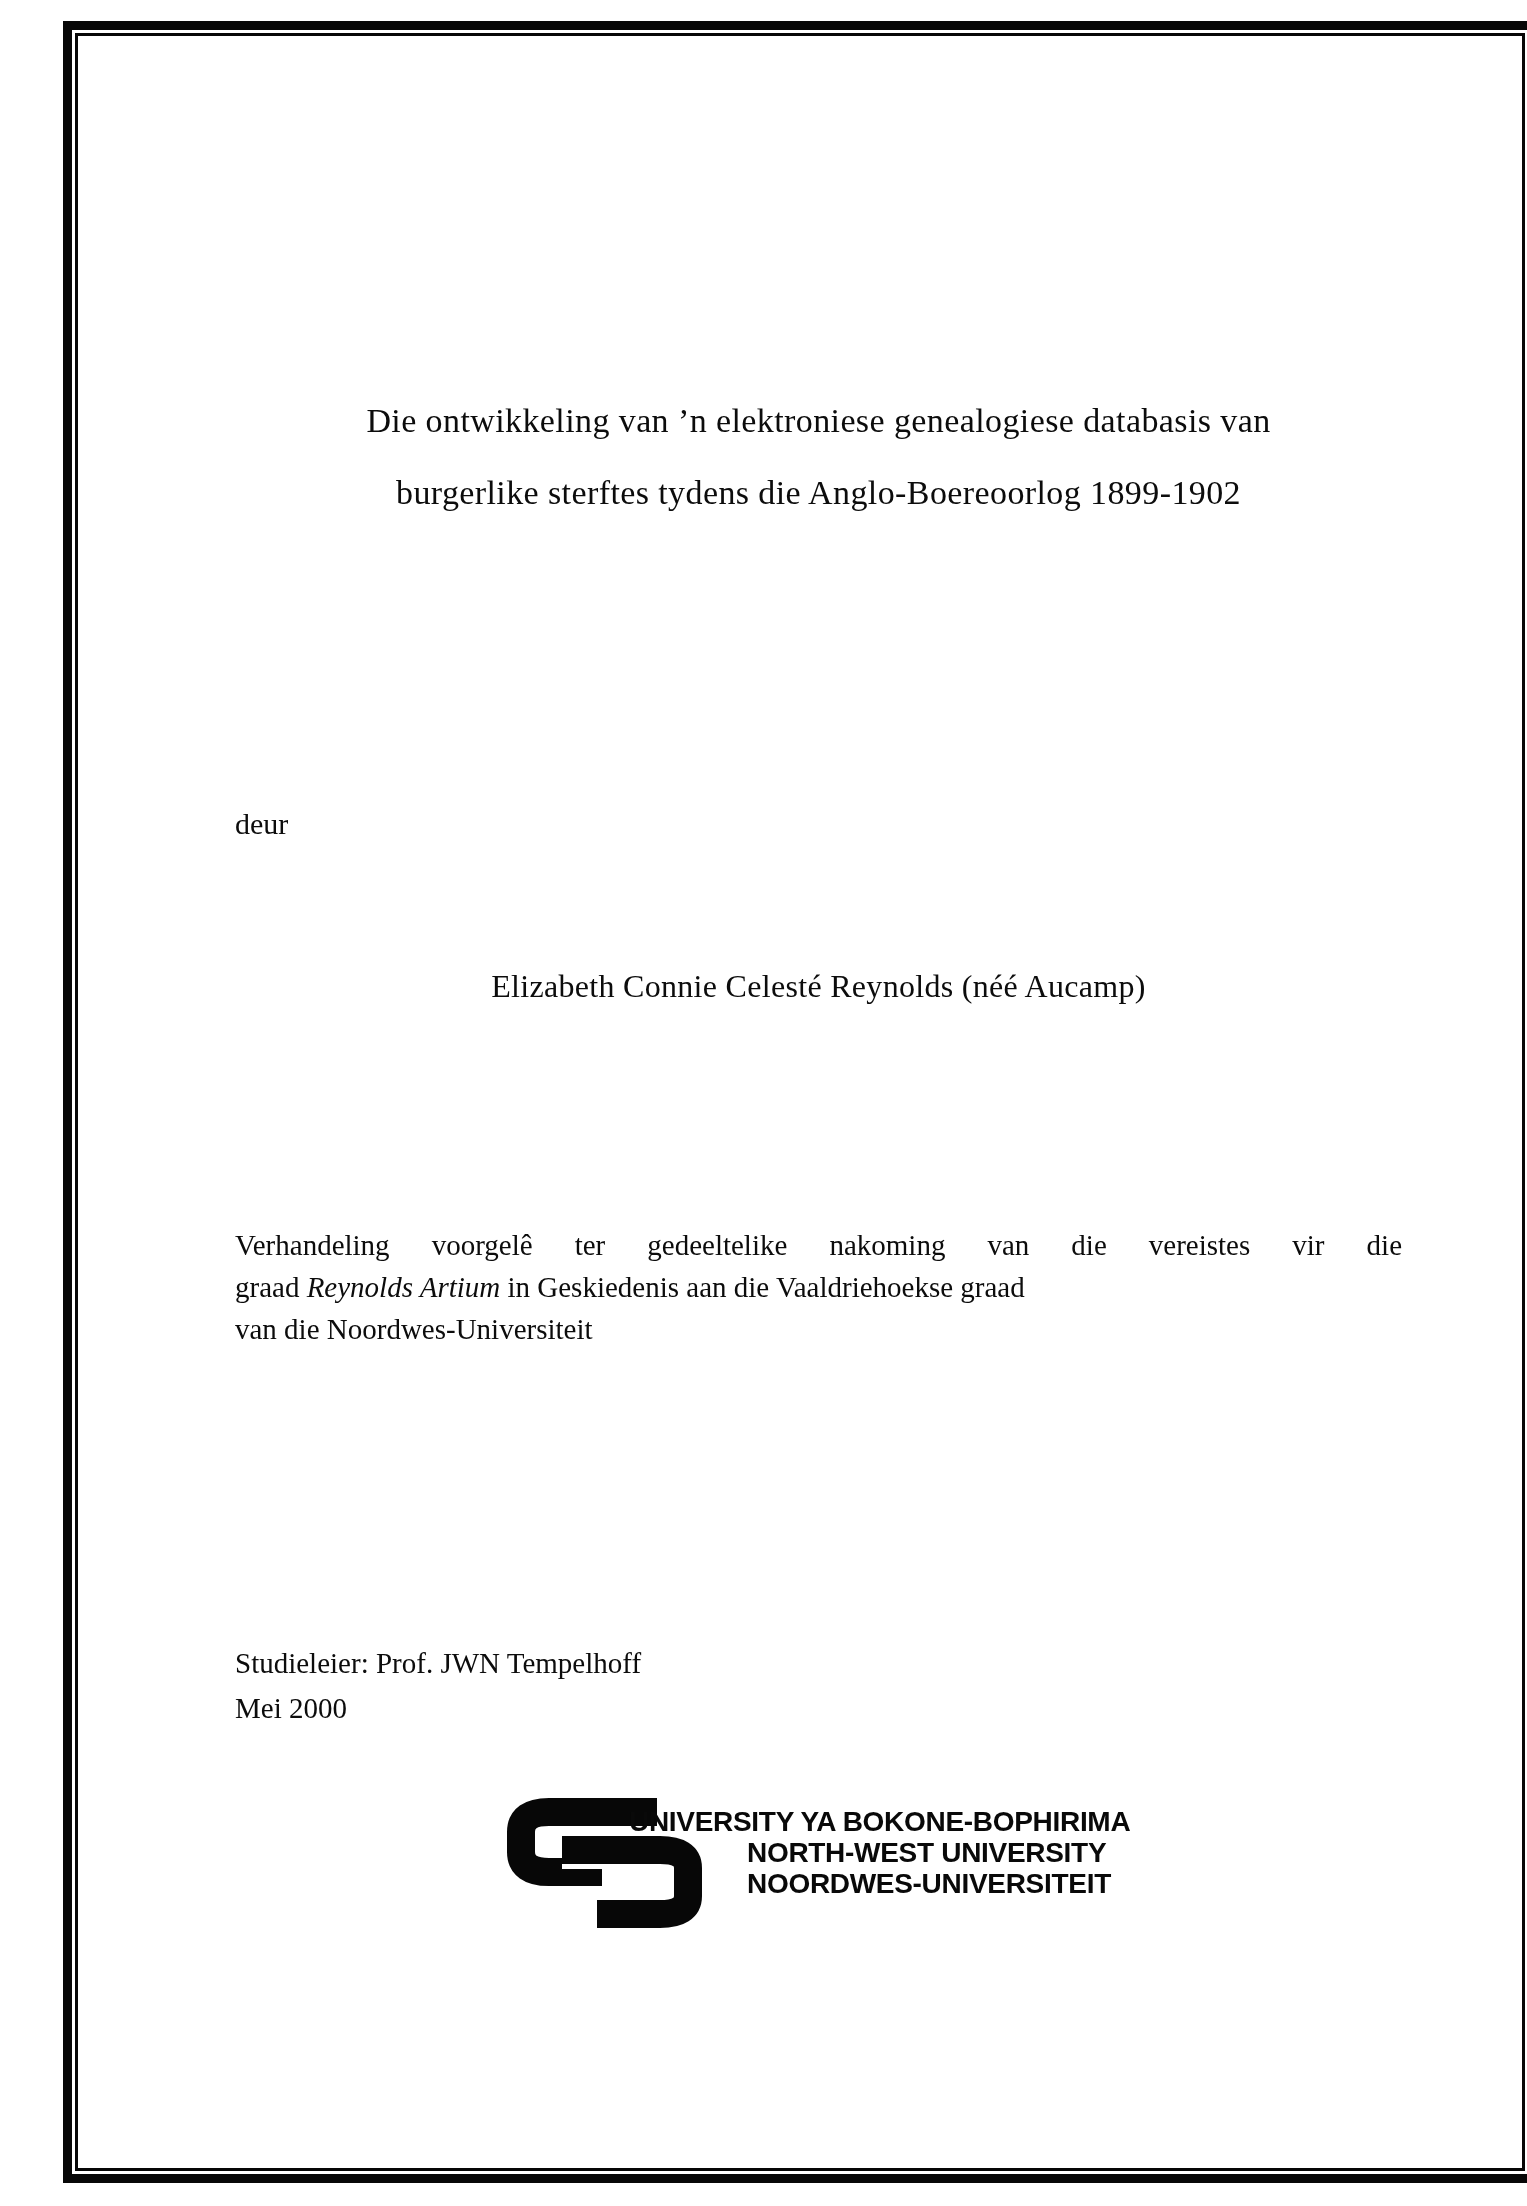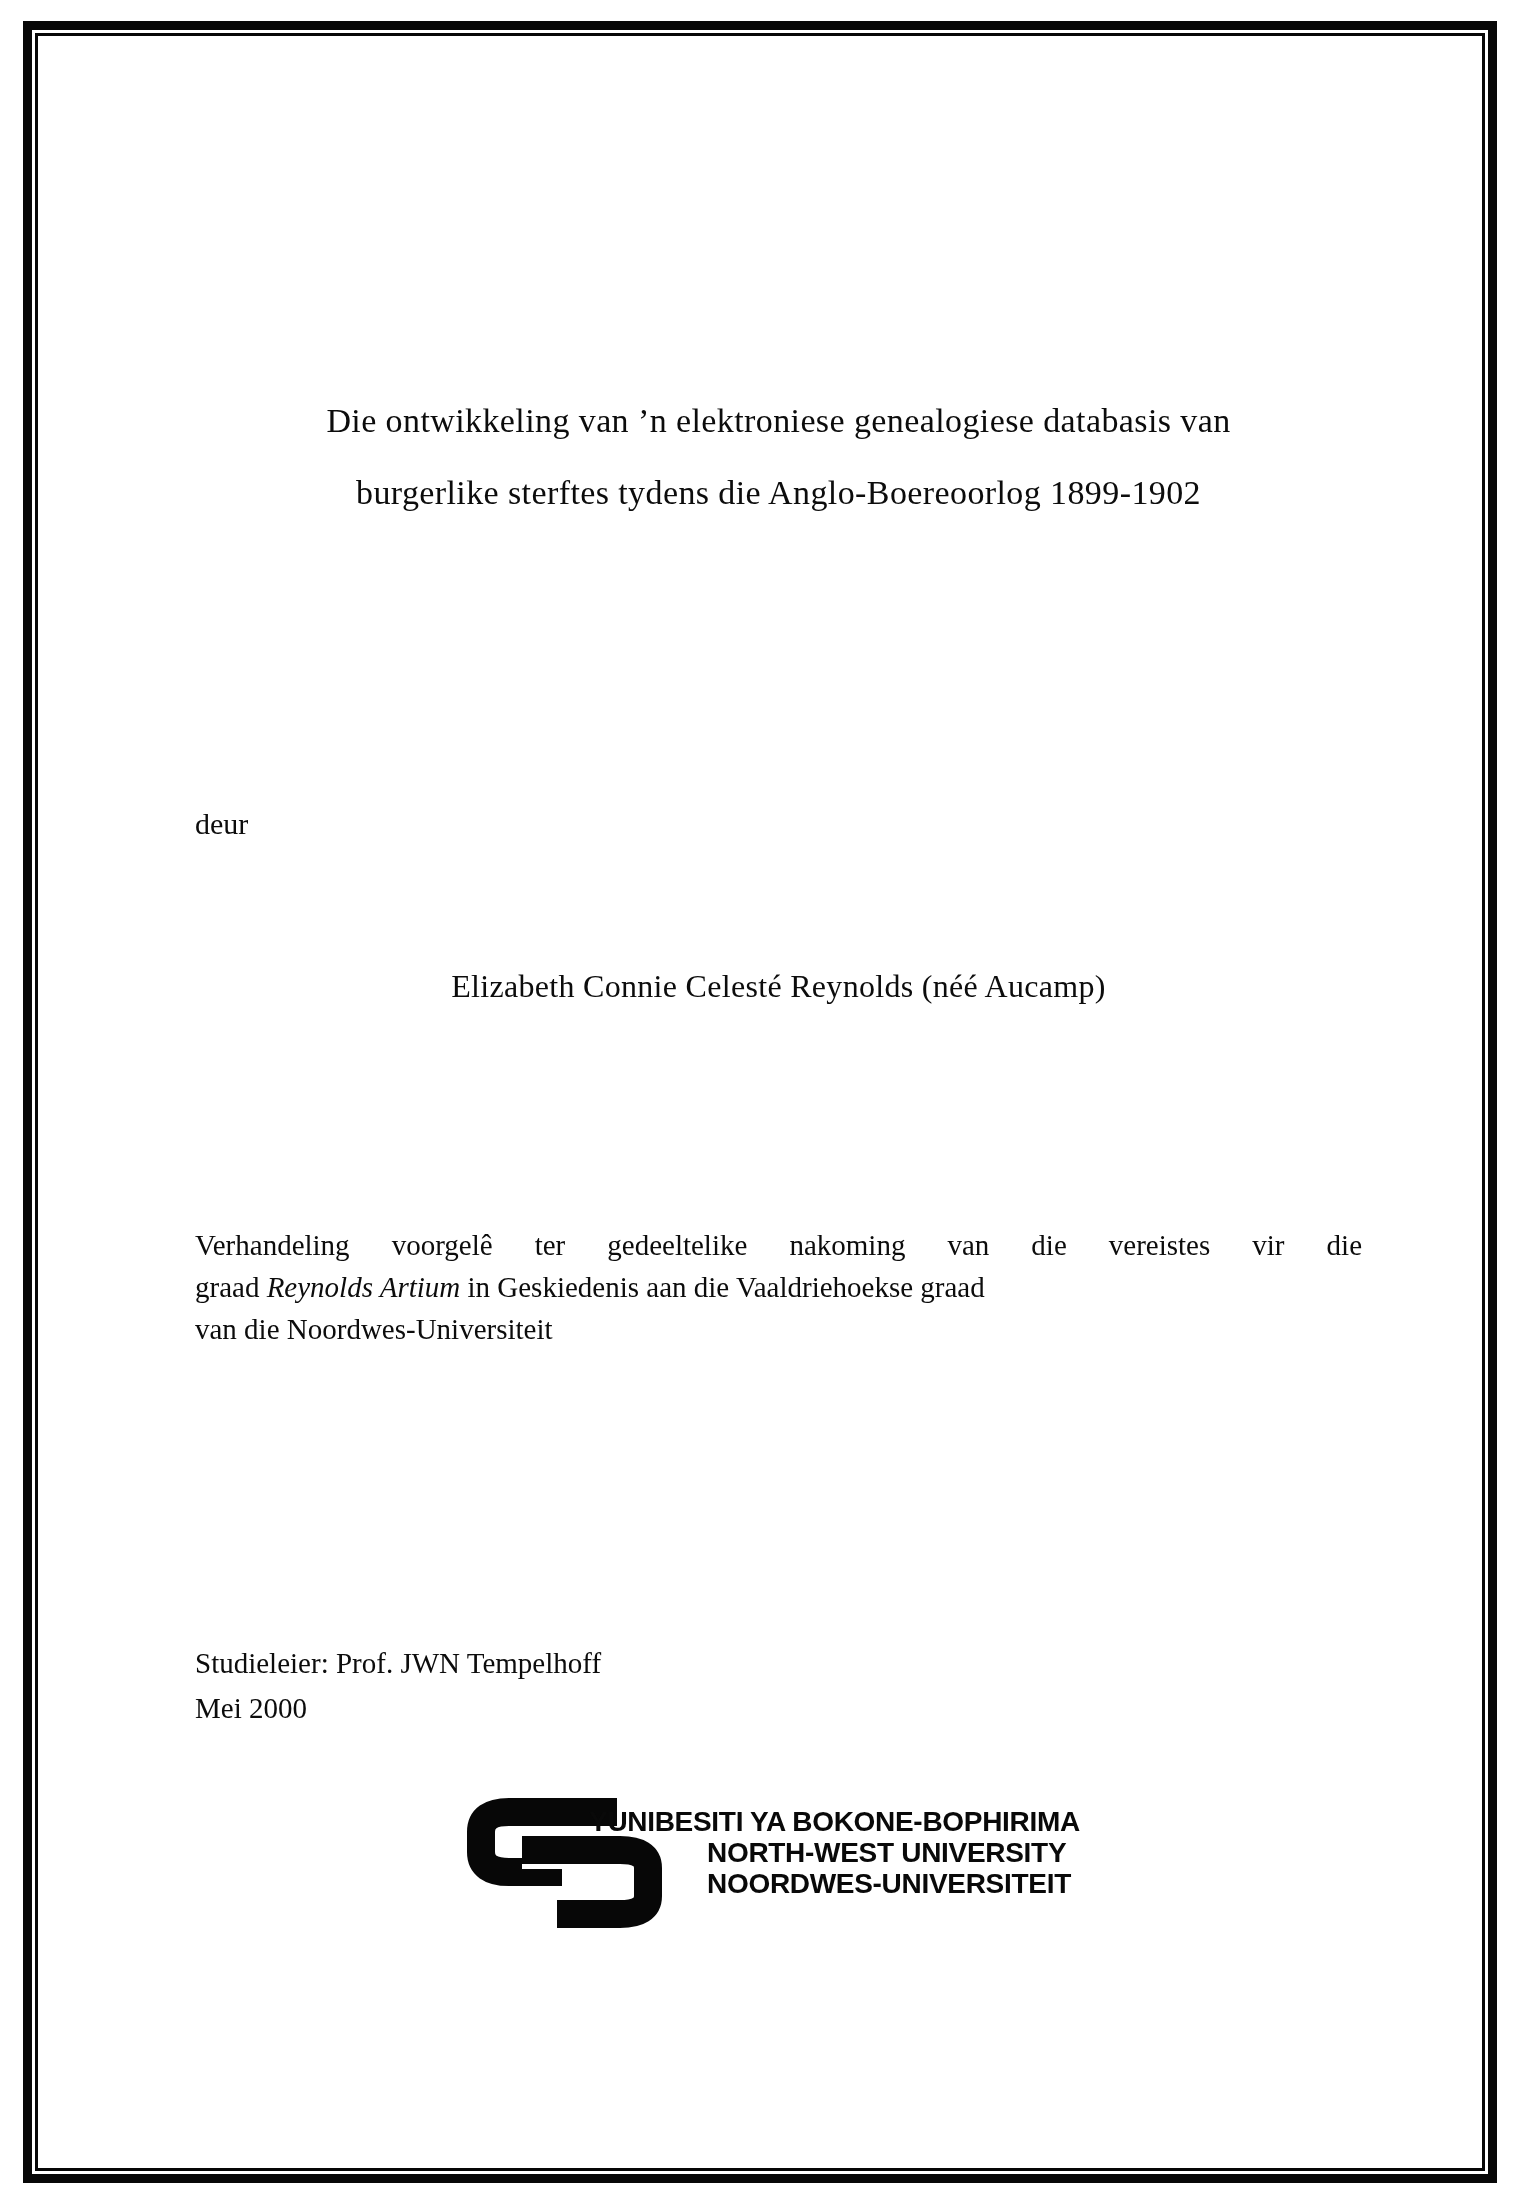--- a/index.html
+++ b/index.html
@@ -12,20 +12,21 @@
     width: 1527px;
     height: 2206px;
     font-family: "Liberation Serif", serif;
     color: #0c0c0c;
     overflow: hidden;
   }
   .page {
     position: absolute;
     inset: 0;
     background: #ffffff;
+    margin-left: 40px;
   }
   .border-outer {
     position: absolute;
     left: 23px;
     top: 21px;
     width: 1474px;
     height: 2162px;
     border: 9px solid #070707;
     box-sizing: border-box;
   }
@@ -152,19 +153,19 @@
 
     <div class="logo-mark">
       <svg width="195" height="132" viewBox="0 0 195 132" aria-hidden="true">
         <path d="M 150 14 H 42 Q 14 14 14 34 V 54 Q 14 74 42 74 H 95" fill="none" stroke="#070707" stroke-width="28"></path>
         <path d="M 55 52 H 153 Q 181 52 181 70 V 98 Q 181 116 153 116 H 90" fill="none" stroke="#ffffff" stroke-width="38"></path>
         <path d="M 55 52 H 153 Q 181 52 181 70 V 98 Q 181 116 153 116 H 90" fill="none" stroke="#070707" stroke-width="28"></path>
       </svg>
     </div>
 
     <div class="logo-text">
-      <div>YUNIBESITI YA BOKONE-BOPHIRIMA</div>
+      <div>UNIVERSITY YA BOKONE-BOPHIRIMA</div>
       <div class="indent">NORTH-WEST UNIVERSITY</div>
       <div class="indent">NOORDWES-UNIVERSITEIT</div>
     </div>
 
   </div>
 </div>
 
 </body></html>

